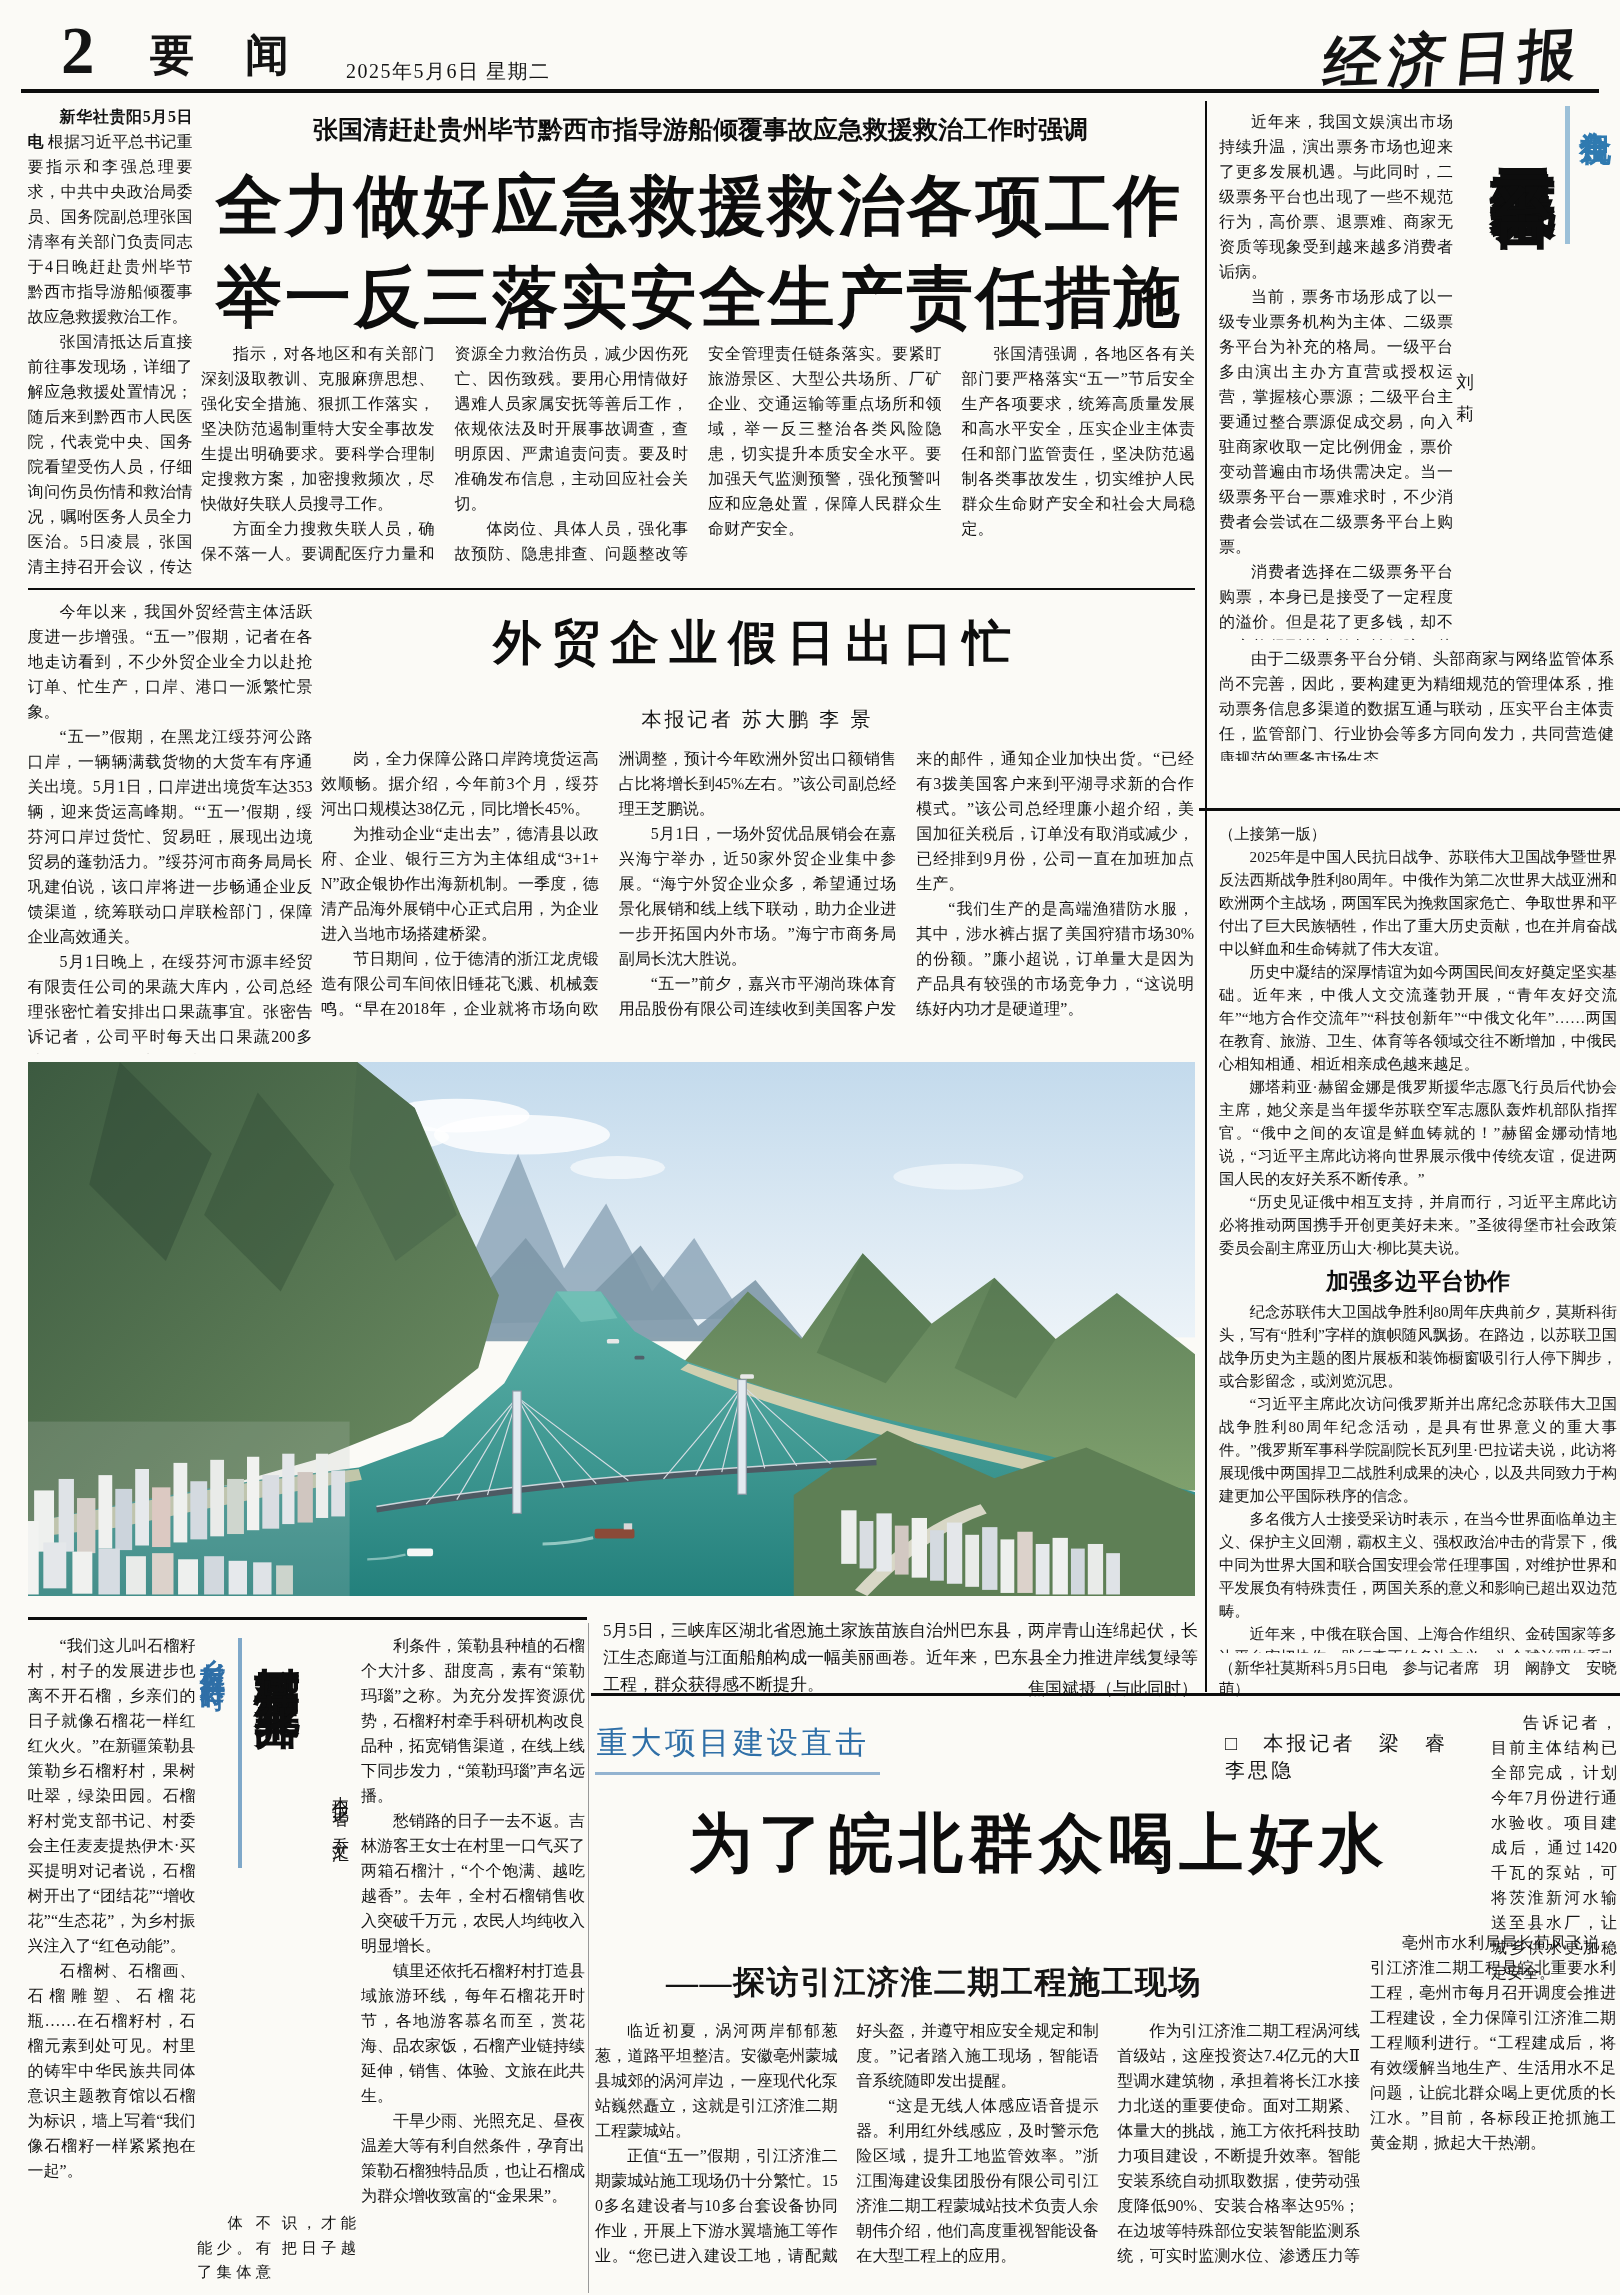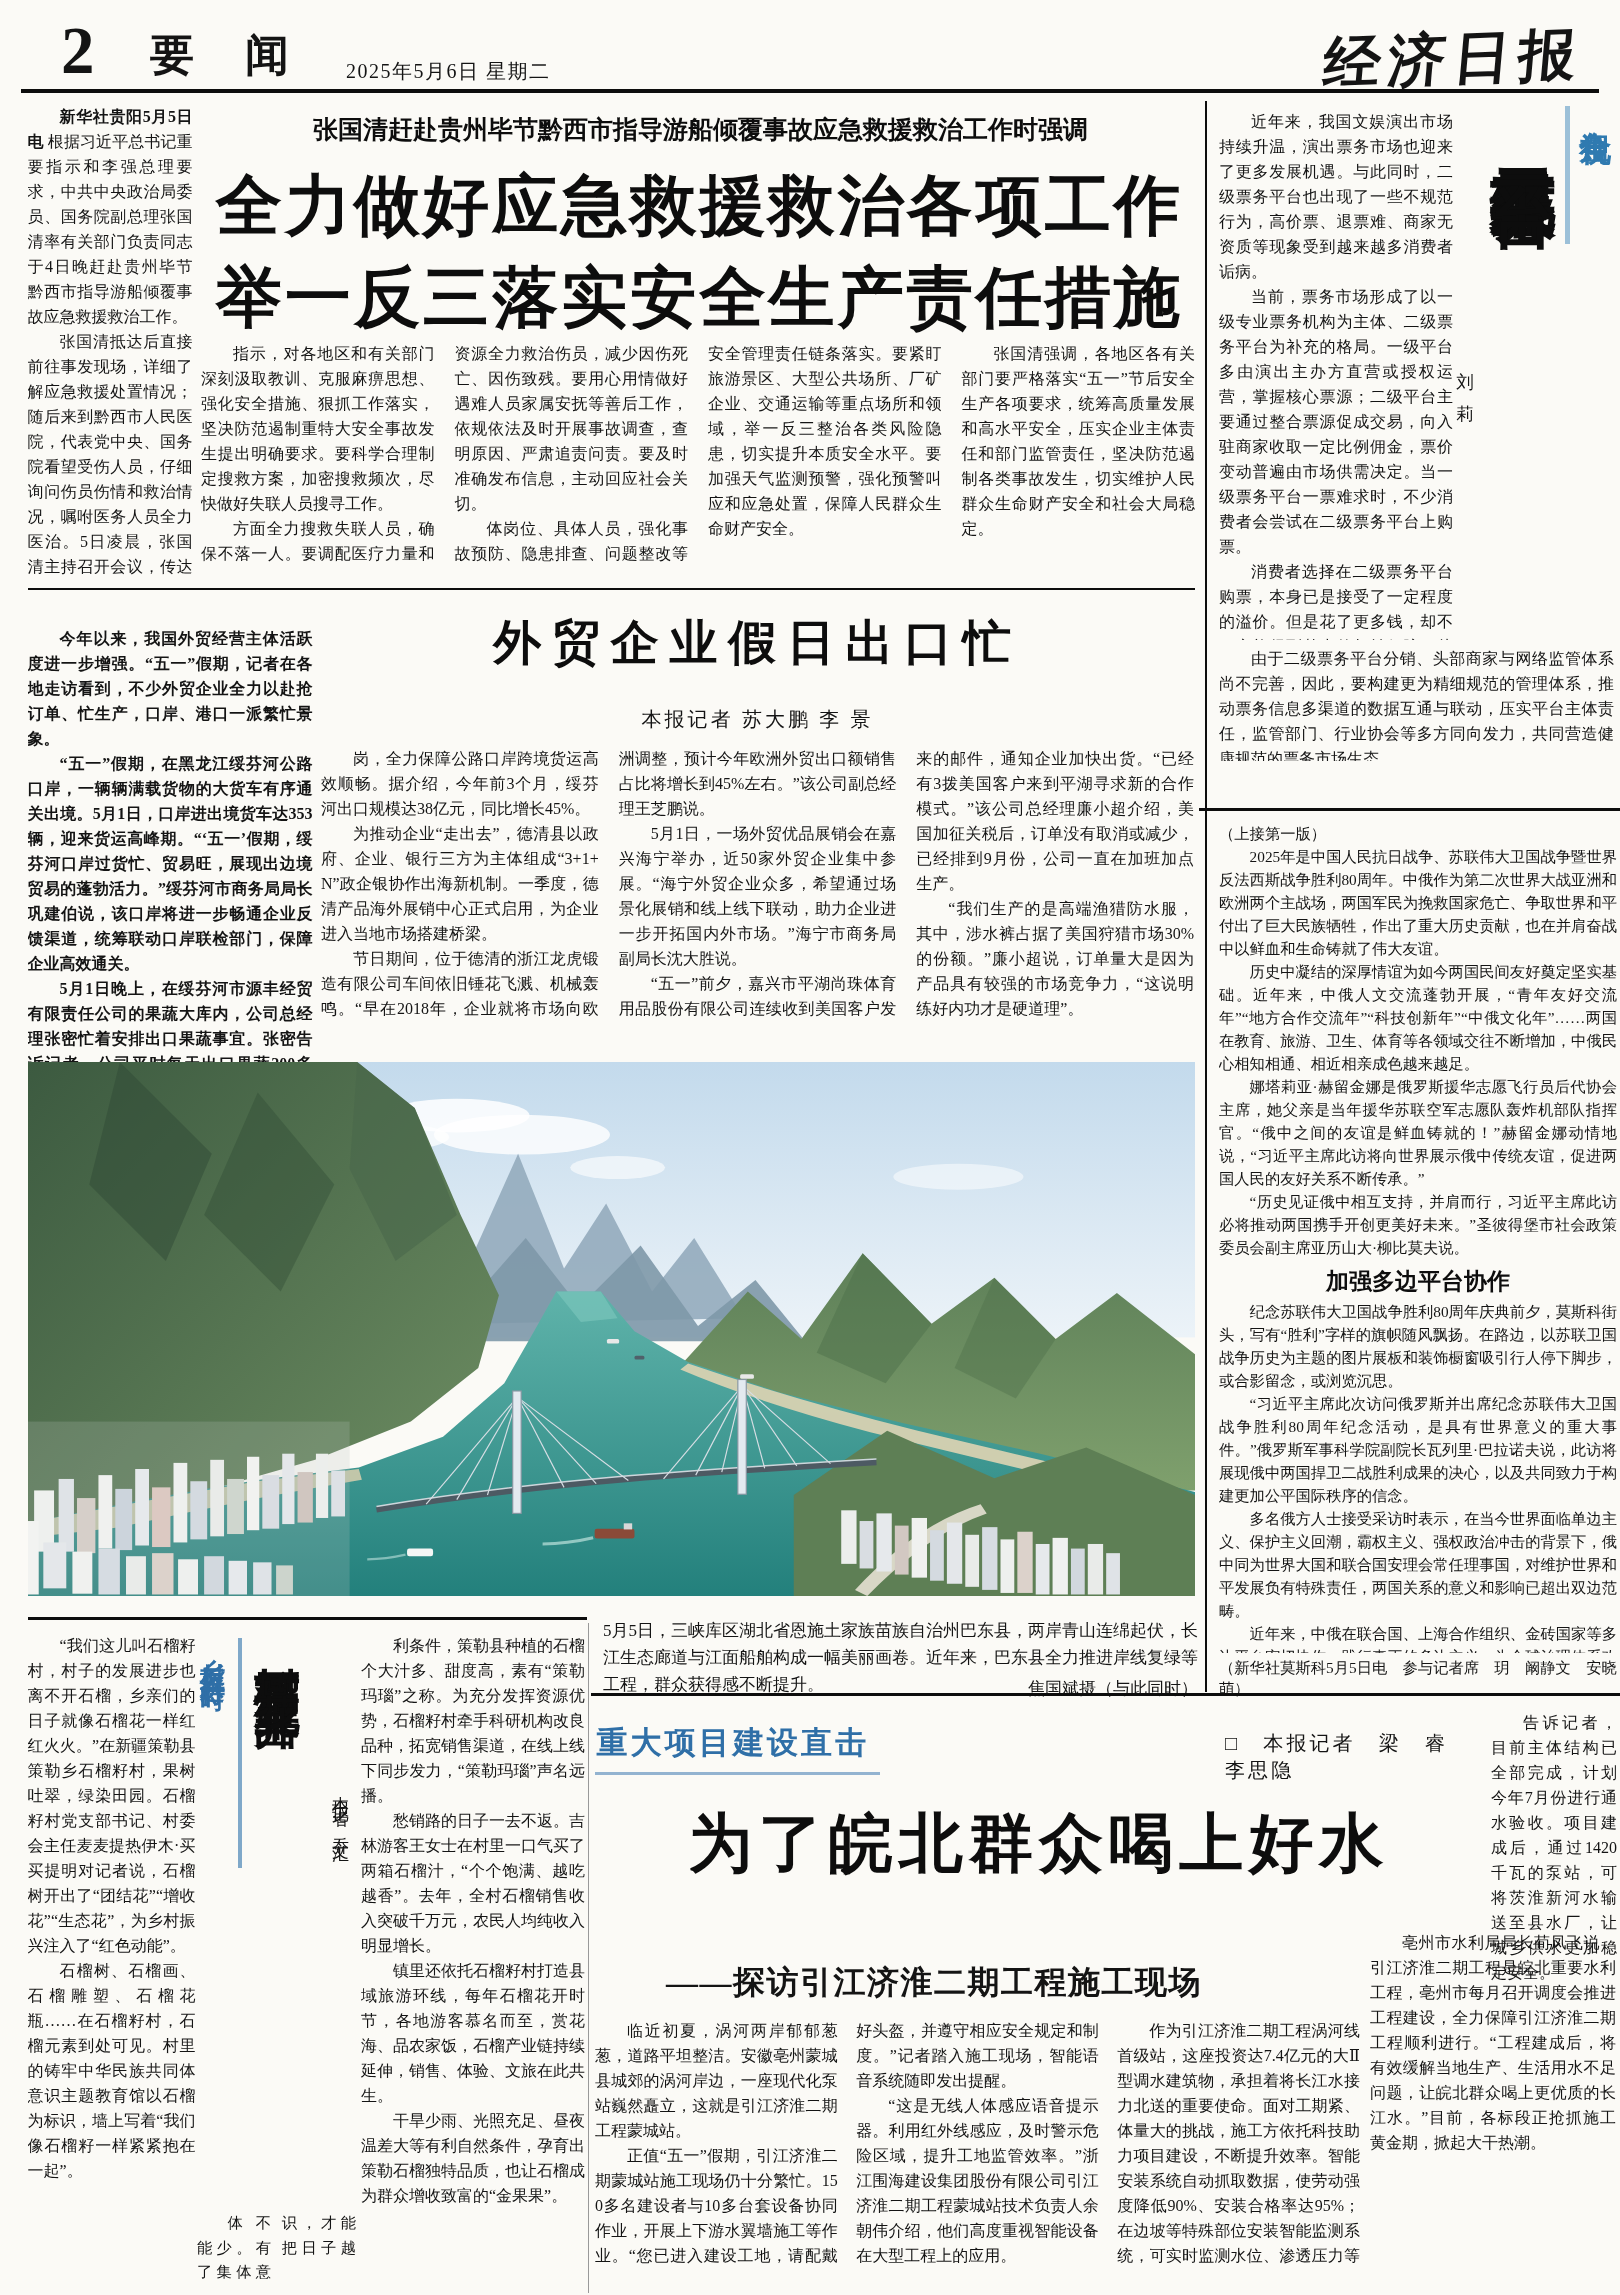--- a/index.html
+++ b/index.html
@@ -29,21 +29,21 @@
   .jin-head{font-size:66px;font-weight:900;letter-spacing:1.5px;}
   .jin-author{font-size:17.6px;letter-spacing:7.7px;}
   .cont-sub{font-size:23px;font-weight:900;text-align:center;margin:10.7px 0 7.7px 0;font-family:Liberation Serif, serif;}
   .cont-text{font-size:15.3px;line-height:23px;}
   .jump{text-indent:0 !important;}
   
   .rural-label{font-size:25px;font-weight:700;color:#2f6fa7;border-right:4.6px solid #7fa8c9;padding-right:7.7px;letter-spacing:4.6px;}
   .rural-head{font-size:46px;font-weight:900;letter-spacing:-3.1px;}
   .rural-byline{font-size:17px;letter-spacing:4.6px;}
   
-  .water-label{font-size:31px;font-weight:700;color:#2f6fa7;letter-spacing:3.1px;
+  .water-label{font-size:31px;font-weight:400;color:#2f6fa7;letter-spacing:3.1px;
                border-bottom:3.1px solid #93b3d0;padding:0 10.7px 7.7px 1.5px;display:inline-block;}
   .water-head{font-size:64px;letter-spacing:6.1px;font-weight:900;}
   .water-sub{font-size:32px;font-weight:900;letter-spacing:1.5px;}
   .caption{font-size:17px;line-height:27px;text-align:justify;word-break:break-all;}
   .credit{font-size:17px;}
 </style>
 </head>
 <body>
 
 <div class="abs pagenum" style="left:61px;top:12.2px;">2</div>
@@ -64,21 +64,21 @@
 <h1 class="abs bighead sans center" style="left:205px;top:253px;width:989px;">举一反三落实安全生产责任措施</h1>
 <div class="abs col-text" style="left:201px;top:341px;width:994px;height:242px;column-count:4;column-gap:20px;">
     <p>指示，对各地区和有关部门深刻汲取教训、克服麻痹思想、强化安全措施、狠抓工作落实，坚决防范遏制重特大安全事故发生提出明确要求。要科学合理制定搜救方案，加密搜救频次，尽快做好失联人员搜寻工作。</p>
     <p>方面全力搜救失联人员，确保不落一人。要调配医疗力量和资源全力救治伤员，减少因伤死亡、因伤致残。要用心用情做好遇难人员家属安抚等善后工作，依规依法及时开展事故调查，查明原因、严肃追责问责。要及时准确发布信息，主动回应社会关切。</p>
     <p>体岗位、具体人员，强化事故预防、隐患排查、问题整改等安全管理责任链条落实。要紧盯旅游景区、大型公共场所、厂矿企业、交通运输等重点场所和领域，举一反三整治各类风险隐患，切实提升本质安全水平。要加强天气监测预警，强化预警叫应和应急处置，保障人民群众生命财产安全。</p>
     <p>张国清强调，各地区各有关部门要严格落实“五一”节后安全生产各项要求，统筹高质量发展和高水平安全，压实企业主体责任和部门监管责任，坚决防范遏制各类事故发生，切实维护人民群众生命财产安全和社会大局稳定。</p>
   </div>
 
 <div class="abs rule" style="left:27.6px;top:588px;width:1167px;height:1.5px;"></div>
 
-<div class="abs col-text" style="left:27.6px;top:626px;width:285px;height:455px;font-weight:bold;">
+<div class="abs col-text" style="left:27.6px;top:599px;width:285px;height:455px;">
     <p>今年以来，我国外贸经营主体活跃度进一步增强。“五一”假期，记者在各地走访看到，不少外贸企业全力以赴抢订单、忙生产，口岸、港口一派繁忙景象。</p>
     <p>“五一”假期，在黑龙江绥芬河公路口岸，一辆辆满载货物的大货车有序通关出境。5月1日，口岸进出境货车达353辆，迎来货运高峰期。“‘五一’假期，绥芬河口岸过货忙、贸易旺，展现出边境贸易的蓬勃活力。”绥芬河市商务局局长巩建伯说，该口岸将进一步畅通企业反馈渠道，统筹联动口岸联检部门，保障企业高效通关。</p>
     <p>5月1日晚上，在绥芬河市源丰经贸有限责任公司的果蔬大库内，公司总经理张密忙着安排出口果蔬事宜。张密告诉记者，公司平时每天出口果蔬200多吨，“五一”假期出口订单增至每天400多吨。公司在假期里加紧生产，满足市场需求。</p>
   </div>
 <h2 class="abs tradehead sans center" style="left:321px;top:611px;width:873px;">外贸企业假日出口忙</h2>
 <div class="abs byline center" style="left:321px;top:706px;width:873px;">本报记者  苏大鹏  李  景</div>
 <div class="abs col-text" style="left:321px;top:746px;width:873px;height:308px;column-count:3;column-gap:20px;">
     <p>岗，全力保障公路口岸跨境货运高效顺畅。据介绍，今年前3个月，绥芬河出口规模达38亿元，同比增长45%。</p>
     <p>为推动企业“走出去”，德清县以政府、企业、银行三方为主体组成“3+1+N”政企银协作出海新机制。一季度，德清产品海外展销中心正式启用，为企业进入当地市场搭建桥梁。</p>
     <p>节日期间，位于德清的浙江龙虎锻造有限公司车间依旧锤花飞溅、机械轰鸣。“早在2018年，企业就将市场向欧洲调整，预计今年欧洲外贸出口额销售占比将增长到45%左右。”该公司副总经理王芝鹏说。</p>

